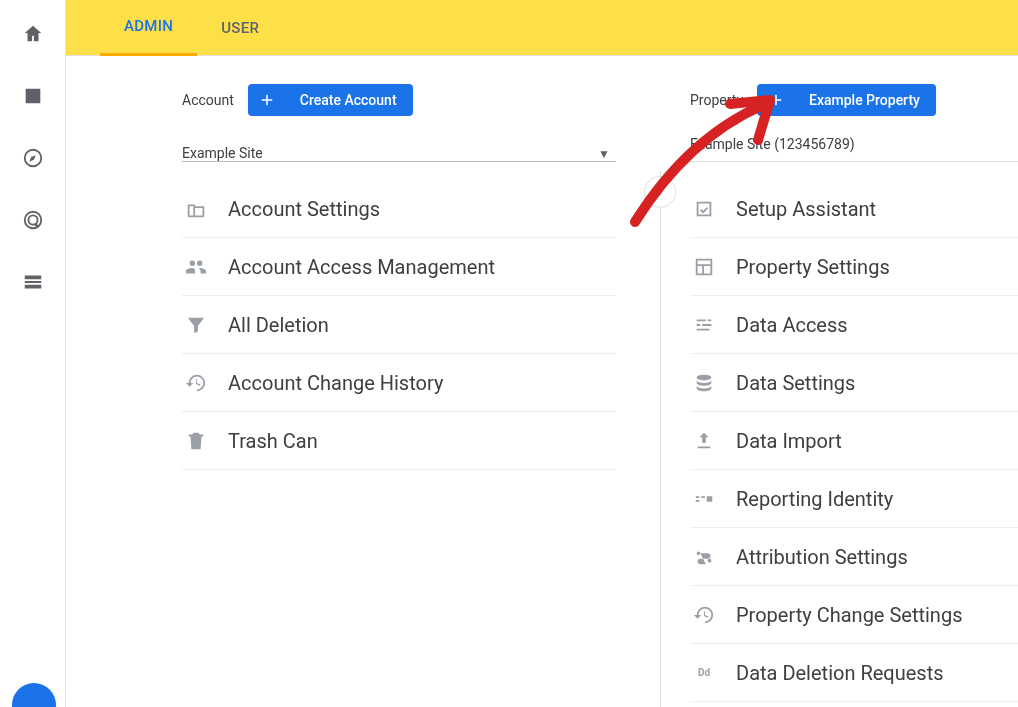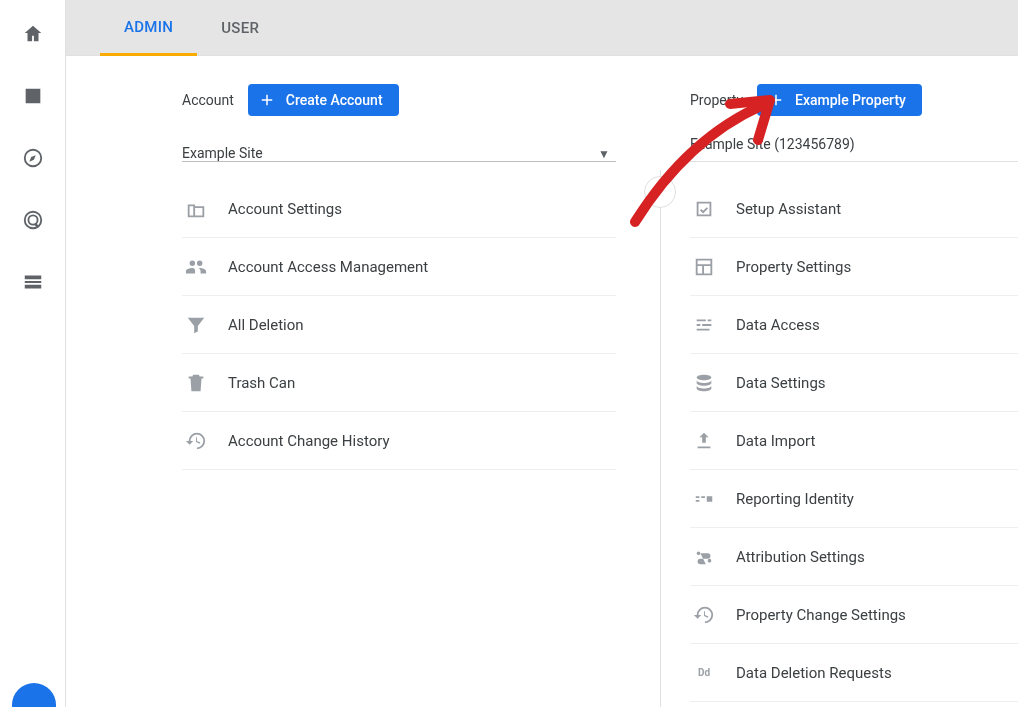--- a/index.html
+++ b/index.html
@@ -1,40 +1,40 @@
 <!DOCTYPE html>
 <html><head>
 <meta charset="utf-8">
 <style>
 *{box-sizing:border-box;margin:0;padding:0;font-family:Roboto,Arial,sans-serif}
 body{background:#fff;width:1018px;height:707px;overflow:hidden;position:relative}
 .leftnav{position:absolute;left:0;top:0;width:66px;height:100%;border-right:1px solid #e0e0e0;display:flex;flex-direction:column;align-items:center;padding-top:22px;gap:38px}
 .leftnav .nav-ic{width:24px;height:24px;display:flex;align-items:center;justify-content:center;color:#5f6368;cursor:pointer}
 .leftnav .nav-ic svg{width:22px;height:22px;fill:#5f6368}
 .fab{position:absolute;left:12px;bottom:-20px;width:44px;height:44px;border-radius:50%;background:#1a73e8}
-.topbar{position:absolute;left:66px;right:0;top:0;height:56px;background:#e5e5e5;border-bottom:1px solid #e0e0e0;display:flex;align-items:flex-start;padding-left:34px}
+.topbar{position:absolute;left:66px;right:0;top:0;height:56px;background:#fde047;border-bottom:1px solid #e0e0e0;display:flex;align-items:center;padding-left:34px}
 .tab{height:56px;display:flex;align-items:center;padding:0 24px;font-size:15px;font-weight:500;color:#5f6368;cursor:pointer;letter-spacing:.3px}
 .tab.active{color:#1a73e8;border-bottom:3px solid #f9ab00}
 .content{position:absolute;left:66px;right:0;top:56px;bottom:0;display:flex}
 .col{flex:1;padding:28px 30px 0 30px;min-width:0}
 .col-left{flex:0 0 580px;padding-left:116px;padding-right:30px}
 .col-right{flex:1;padding-left:44px;padding-right:0}
 .col-head{display:flex;align-items:center;gap:14px;margin-bottom:10px}
 .col-label{font-size:14px;color:#3c4043}
-.create-btn{display:inline-flex;align-items:center;gap:10px;background:#1a73e8;color:#fff;border:none;border-radius:4px;height:32px;padding:0 16px 0 10px;font-size:14px;font-weight:500;cursor:pointer}
+.create-btn{display:inline-flex;align-items:center;gap:24px;background:#1a73e8;color:#fff;border:none;border-radius:4px;height:32px;padding:0 16px 0 10px;font-size:14px;font-weight:500;cursor:pointer}
 .create-btn svg{width:18px;height:18px;fill:#fff}
 .selector{display:flex;align-items:flex-end;justify-content:space-between;border-bottom:1px solid #bdbdbd;height:36px;font-size:14px;color:#3c4043;cursor:pointer;padding-right:6px}
 .selector .chev{color:#5f6368;font-size:12px}
 .selector-ro{display:flex;align-items:center;border-bottom:1px solid #e0e0e0;height:36px;font-size:14px;color:#3c4043}
 .list{margin-top:18px}
 .list-item{display:flex;align-items:center;height:58px;border-bottom:1px solid #eceff1;gap:18px;cursor:pointer}
 .list-item:first-child{border-top:none}
 .list-item .ic{width:28px;display:flex;align-items:center;justify-content:center;color:#9aa0a6}
 .list-item .ic svg{width:22px;height:22px;fill:#9aa0a6}
-.list-item .lbl{font-size:15px;color:#3c4043}
+.list-item .lbl{font-size:20px;color:#3c4043}
 .divider-round{position:absolute;left:644px;top:176px;width:32px;height:32px;border:1px solid #e0e0e0;border-radius:50%;background:#fff;display:flex;align-items:center;justify-content:center;color:#9aa0a6}
 .divider-round svg{width:16px;height:16px;fill:#9aa0a6}
 .divider-line{position:absolute;left:660px;top:170px;bottom:0;width:1px;background:#e0e0e0}
 .arrow-annot{position:absolute;left:620px;top:92px;pointer-events:none}
 </style>
 </head>
 <body>
 
 <div class="leftnav">
   <div class="nav-ic">
@@ -112,32 +112,32 @@
         <span class="ic">
             <svg viewBox="0 0 24 24">
               <path d="M3 4h18l-7 9v6l-4 2v-8z"></path>
             </svg>
           </span>
         <span class="lbl">All Deletion</span>
       </div>
       <div class="list-item">
         <span class="ic">
             <svg viewBox="0 0 24 24">
+              <path d="M13 3a9 9 0 00-9 9H1l4 4 4-4H6a7 7 0 117 7v2a9 9 0 000-18zM12 8v5l4 2 .8-1.3L13 12V8z"></path>
+            </svg>
+          </span>
+        <span class="lbl">Account Change History</span>
+      </div>
+      <div class="list-item">
+        <span class="ic">
+            <svg viewBox="0 0 24 24">
               <path d="M6 7h12l-1 14H7L6 7zm3-4h6l1 2h4v2H4V5h4z"></path>
             </svg>
           </span>
         <span class="lbl">Trash Can</span>
-      </div>
-      <div class="list-item">
-        <span class="ic">
-            <svg viewBox="0 0 24 24">
-              <path d="M13 3a9 9 0 00-9 9H1l4 4 4-4H6a7 7 0 117 7v2a9 9 0 000-18zM12 8v5l4 2 .8-1.3L13 12V8z"></path>
-            </svg>
-          </span>
-        <span class="lbl">Account Change History</span>
       </div>
     </div>
   </div>
 
   <div class="col col-right">
     <div class="col-head">
       <span class="col-label">Property</span>
       <button class="create-btn">
         <svg viewBox="0 0 24 24">
             <path d="M11 5h2v6h6v2h-6v6h-2v-6H5v-2h6z"></path>

